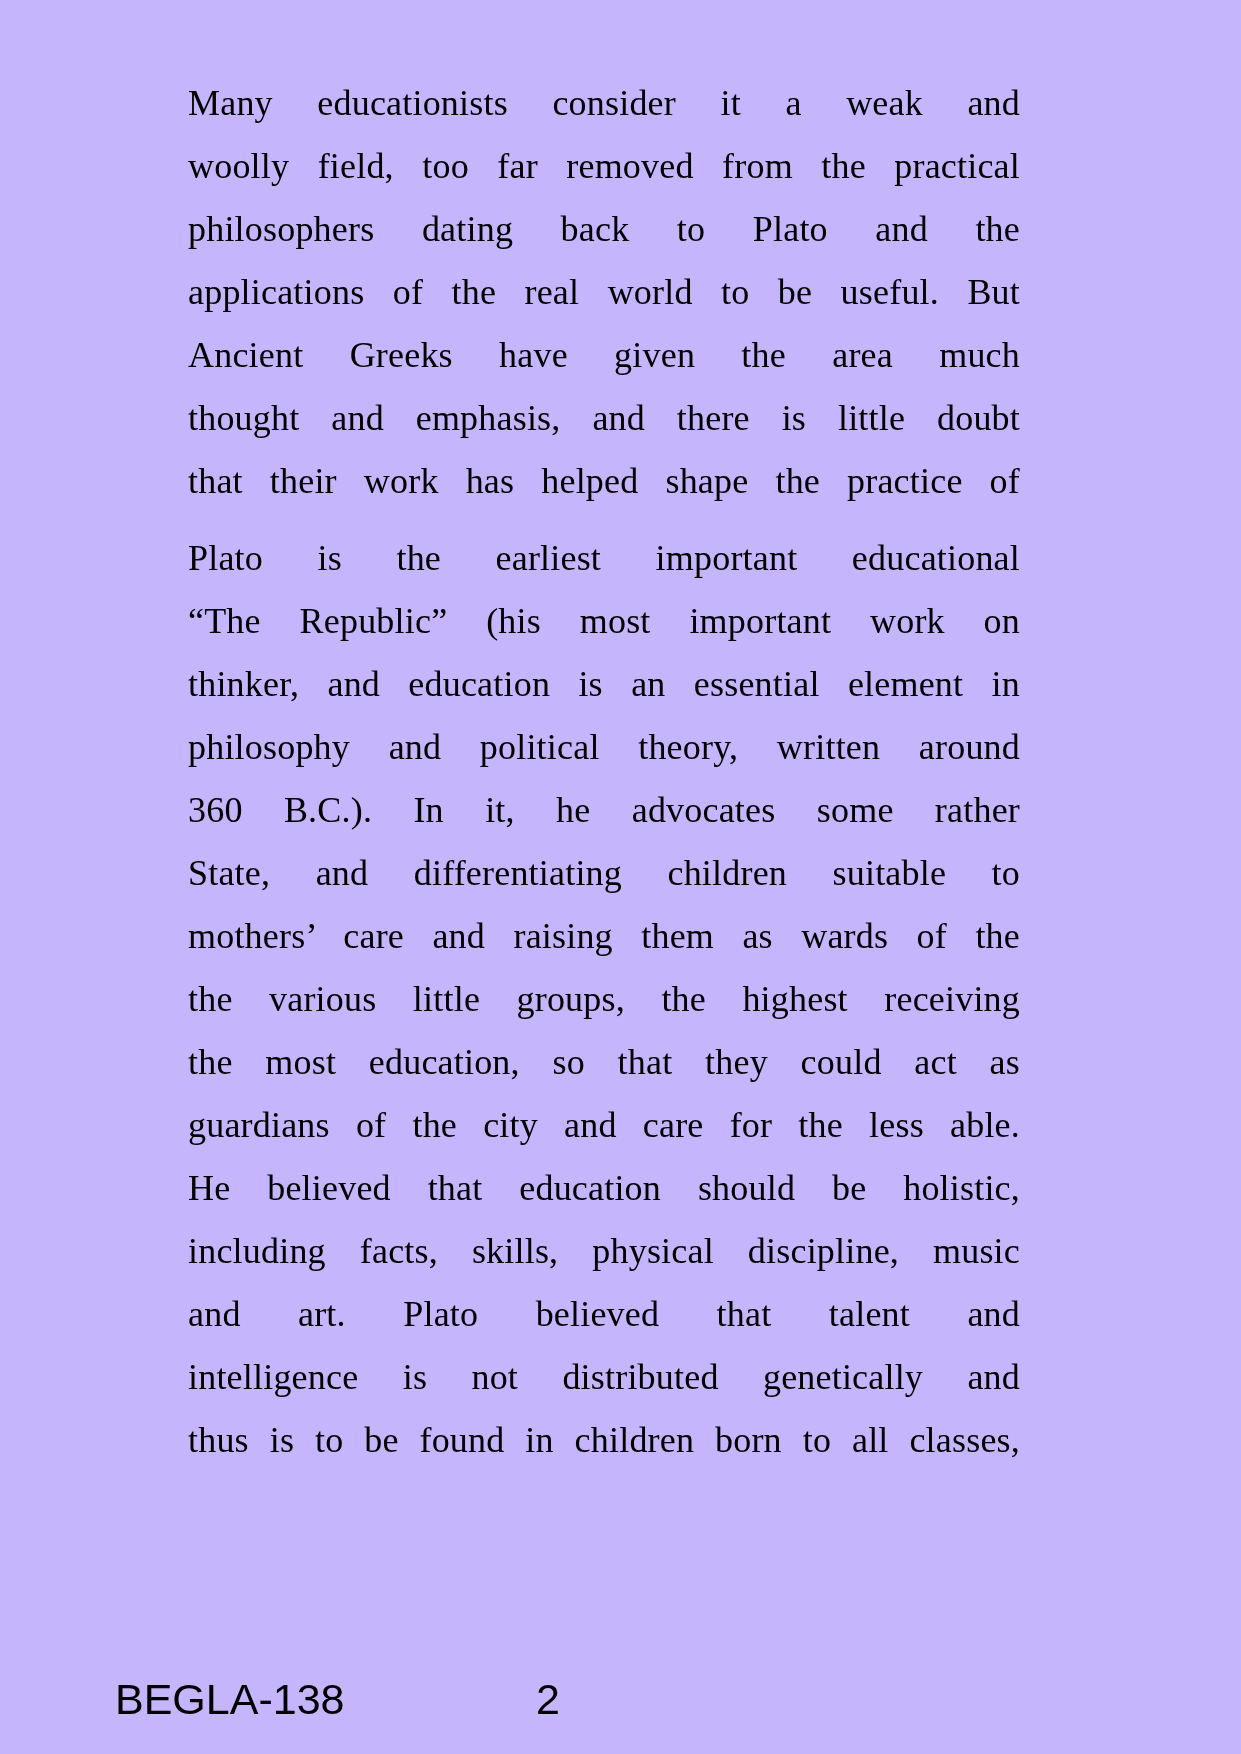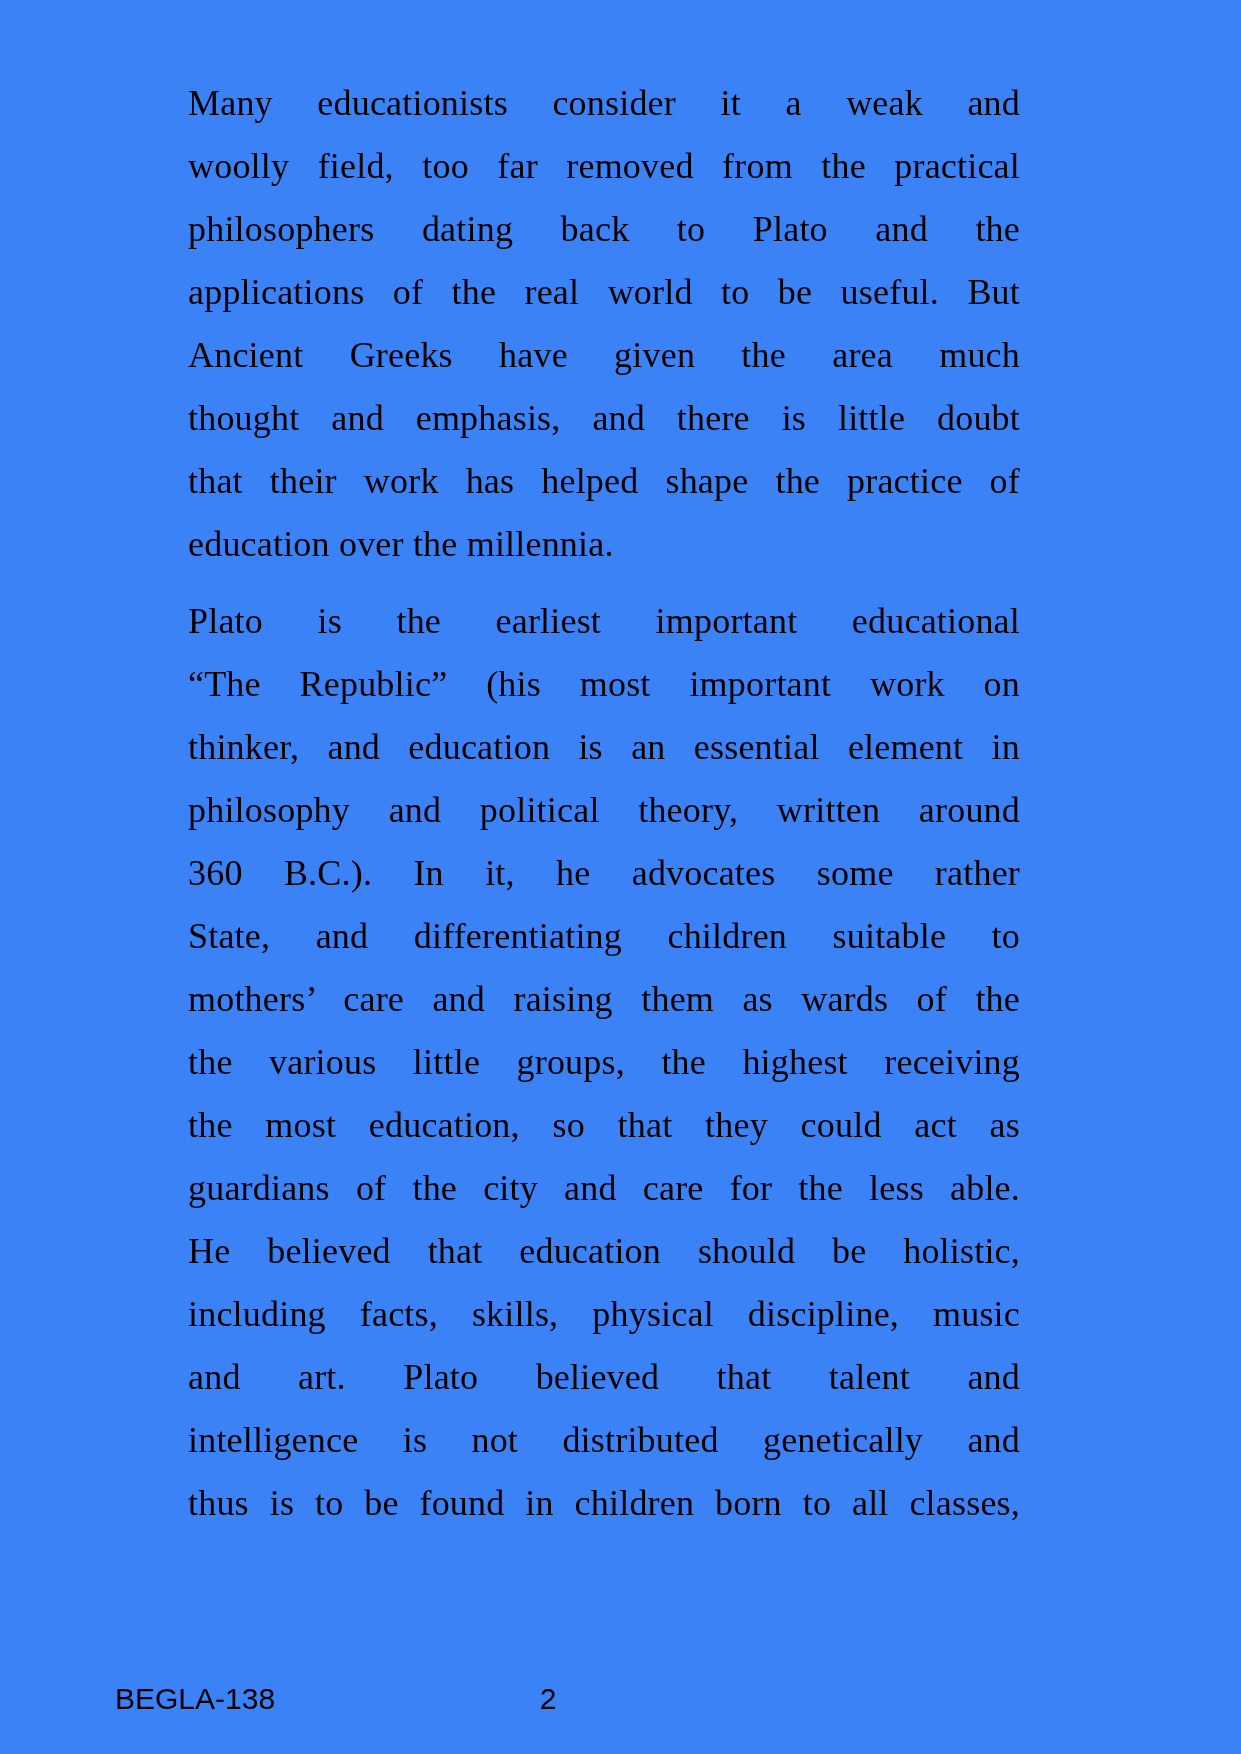--- a/index.html
+++ b/index.html
@@ -11,21 +11,21 @@
     height: 1754px;
     background: #ffffff;
     color: #000000;
     font-family: "Liberation Serif", serif;
     position: relative;
     overflow: hidden;
   }
   .page {
     position: absolute;
     inset: 0;
-    background: #3b82f6;
+    background: #c4b5fd;
   }
   .text-block {
     position: absolute;
     left: 188px;
     top: 72px;
     width: 832px;
   }
   .paragraph { margin: 0; padding: 0; }
   .paragraph + .paragraph { margin-top: 14px; }
   .line {
@@ -42,21 +42,21 @@
     text-align: left;
     text-align-last: left;
   }
   .footer {
     position: absolute;
     top: 1678px;
     left: 0;
     width: 100%;
     height: 46px;
     font-family: "Liberation Sans", sans-serif;
-    font-size: 30px;
+    font-size: 43px;
     line-height: 42px;
     color: #000000;
   }
   .footer .course {
     position: absolute;
     left: 115px;
     top: 0;
   }
   .footer .pagenum {
     position: absolute;
@@ -72,21 +72,20 @@
 <div class="page">
   <main class="text-block">
     <section class="paragraph">
         <div class="line">Many educationists consider it a weak and</div>
         <div class="line">woolly field, too far removed from the practical</div>
         <div class="line">philosophers dating back to Plato and the</div>
         <div class="line">applications of the real world to be useful. But</div>
         <div class="line">Ancient Greeks have given the area much</div>
         <div class="line">thought and emphasis, and there is little doubt</div>
         <div class="line">that their work has helped shape the practice of</div>
-        <div class="line line-last">education over the millennia.</div>
       </section>
     <section class="paragraph">
         <div class="line">Plato is the earliest important educational</div>
         <div class="line">“The Republic” (his most important work on</div>
         <div class="line">thinker, and education is an essential element in</div>
         <div class="line">philosophy and political theory, written around</div>
         <div class="line">360 B.C.). In it, he advocates some rather</div>
         <div class="line">State, and differentiating children suitable to</div>
         <div class="line">mothers’ care and raising them as wards of the</div>
         <div class="line">the various little groups, the highest receiving</div>

